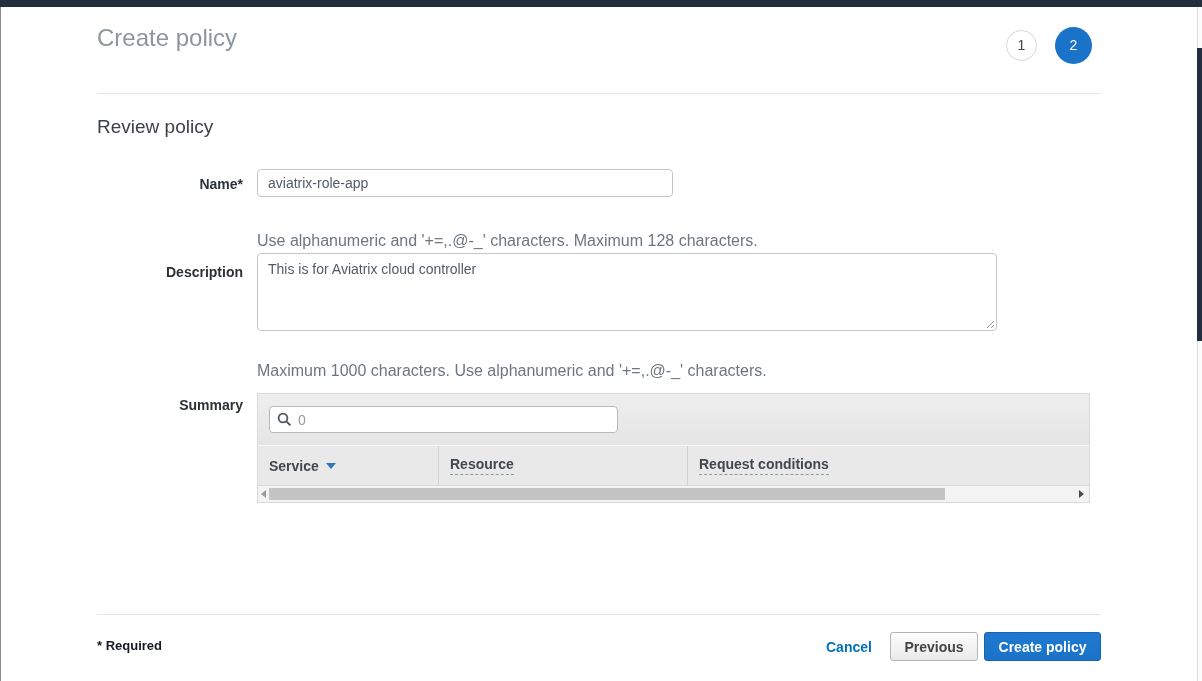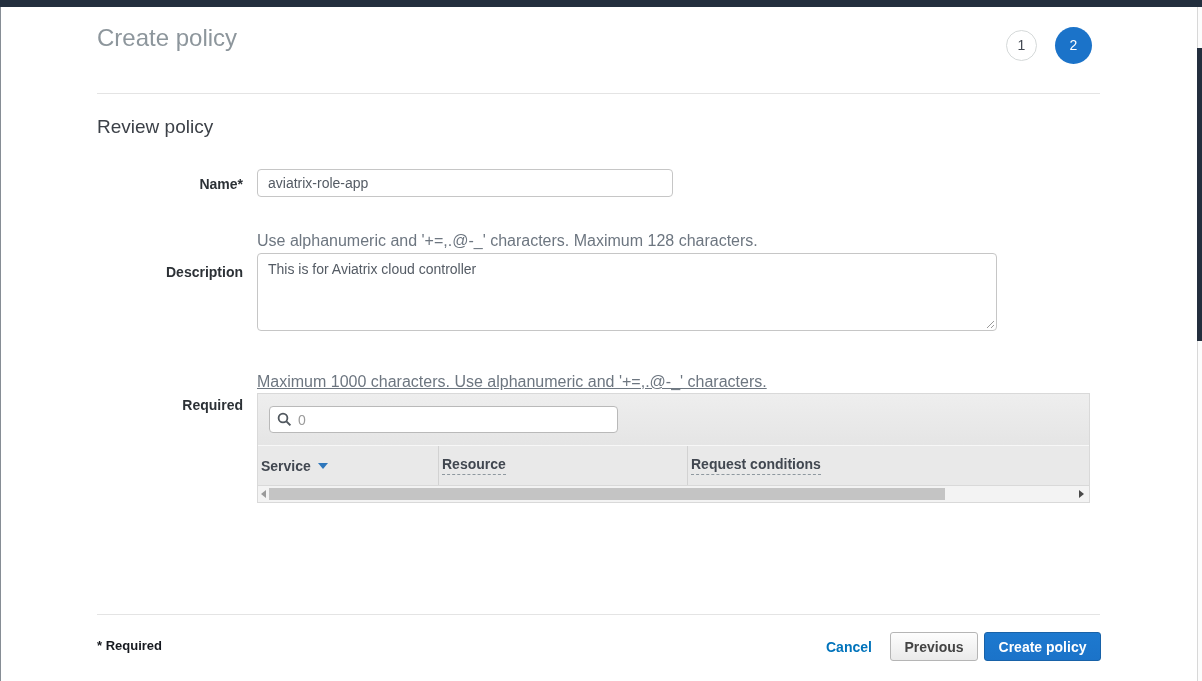--- a/index.html
+++ b/index.html
@@ -30,35 +30,35 @@
   .section-heading{position:absolute;left:97px;top:116px;font-size:19px;color:#3c4148;font-weight:400;}
 
   .field-label{position:absolute;left:97px;width:146px;text-align:right;font-size:14px;font-weight:bold;color:#2c3136;}
   .label-name{top:176px;}
   .label-desc{top:264px;}
   .label-summary{top:397px;}
 
   .name-input{position:absolute;left:257px;top:169px;width:416px;height:28px;border:1px solid #c6c6c6;border-radius:4px;padding:0 10px;font-size:14px;color:#545b64;font-family:"Liberation Sans",sans-serif;background:#fff;outline:none;}
   .help-text{position:absolute;left:257px;font-size:16px;color:#6d7680;margin-top:24px;}
   .help-name{top:208px;}
-  .help-desc{top:349px;text-decoration:underline;}
+  .help-desc{top:338px;}
 
   .desc-wrap{position:absolute;left:257px;top:253px;width:740px;height:78px;}
   .desc-textarea{width:100%;height:100%;border:1px solid #c6c6c6;border-radius:4px;padding:7px 10px;font-size:14px;color:#545b64;font-family:"Liberation Sans",sans-serif;resize:none;outline:none;background:#fff;}
   .resize-handle{position:absolute;right:2px;bottom:2px;width:10px;height:10px;}
 
   .summary-table{position:absolute;left:257px;top:393px;width:833px;border:1px solid #d9d9d9;background:#fff;overflow:hidden;}
   .filter-bar{height:52px;background:linear-gradient(#eeeeee,#e5e5e5);border-bottom:1px solid #f7f7f7;position:relative;}
   .search-box{position:absolute;left:11px;top:12px;width:349px;height:27px;background:#fff;border:1px solid #b9b9b9;border-radius:4px;display:flex;align-items:center;padding:0 7px;}
   .search-box svg{flex:0 0 auto;}
   .search-input{border:none;outline:none;flex:1;font-size:14px;margin-left:6px;color:#444;font-family:"Liberation Sans",sans-serif;background:transparent;}
   .search-input::placeholder{color:#9a9a9a;opacity:1;}
 
   .thead{display:flex;width:940px;height:40px;background:#e9e9e9;border-bottom:1px solid #d9d9d9;}
-  .th{height:100%;display:flex;align-items:center;padding-left:3px;font-size:14px;font-weight:bold;color:#414750;border-left:1px solid #d2d2d2;}
+  .th{height:100%;display:flex;align-items:center;padding-left:11px;font-size:14px;font-weight:bold;color:#414750;border-left:1px solid #d2d2d2;}
   .th:first-child{border-left:none;}
   .th-service{width:180px;}
   .th-access{width:311px;}
   .th-resource{width:249px;}
   .th-request{width:200px;}
   .dashed{border-bottom:1px dashed #8e989f;padding-bottom:2px;}
   .caret-down{display:inline-block;margin-left:7px;width:0;height:0;border-left:5px solid transparent;border-right:5px solid transparent;border-top:6px solid #2e77bc;}
 
   .allow-row{height:35px;background:#fafafa;display:flex;align-items:center;padding-left:11px;font-size:14px;border-bottom:1px solid #ececec;}
   .allow-text{font-weight:bold;color:#16191f;}
@@ -99,21 +99,21 @@
   <div class="field-label label-desc">Description</div>
   <div class="desc-wrap">
     <textarea class="desc-textarea" style="">This is for Aviatrix cloud controller</textarea>
     <svg class="resize-handle" viewBox="0 0 10 10" width="10" height="10">
       <line x1="2" y1="9" x2="9" y2="2" stroke="#9a9a9a" stroke-width="1"></line>
       <line x1="6" y1="9" x2="9" y2="6" stroke="#9a9a9a" stroke-width="1"></line>
     </svg>
   </div>
   <div class="help-text help-desc">Maximum 1000 characters. Use alphanumeric and '+=,.@-_' characters.</div>
 
-  <div class="field-label label-summary">Required</div>
+  <div class="field-label label-summary">Summary</div>
 
   <div class="summary-table">
     <div class="filter-bar">
       <div class="search-box">
         <svg width="15" height="15" viewBox="0 0 15 15">
           <circle cx="6" cy="6" r="4.4" fill="none" stroke="#50575e" stroke-width="1.8"></circle>
           <line x1="9.4" y1="9.4" x2="13.4" y2="13.4" stroke="#50575e" stroke-width="2"></line>
         </svg>
         <input class="search-input" type="text" placeholder="0" style="">
       </div>

